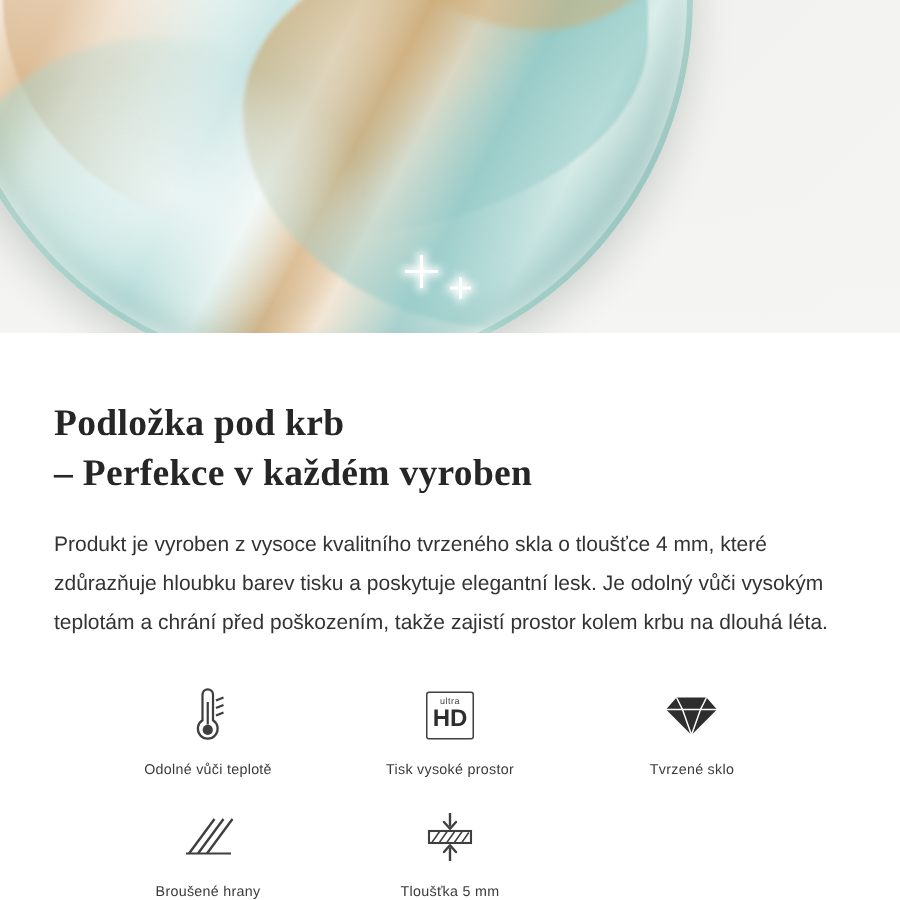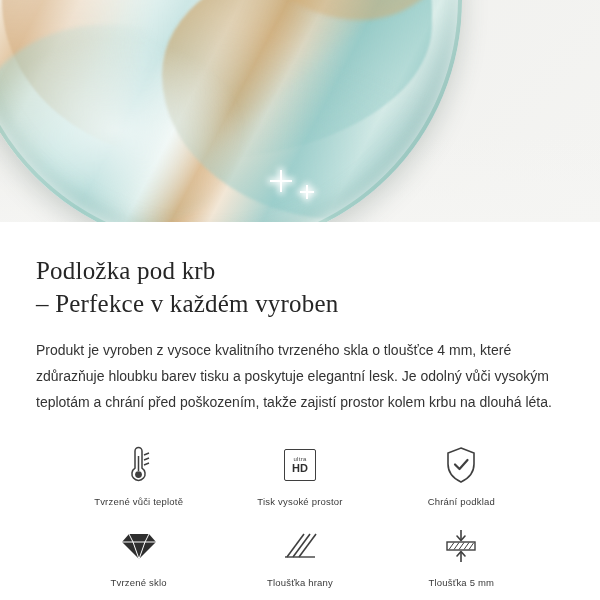--- a/index.html
+++ b/index.html
@@ -143,22 +143,22 @@
 
   
   .content {
     padding: 28px 36px 0 36px;
   }
   .headline {
     font-family: "Liberation Serif", serif;
     font-size: 25px;
     line-height: 1.32;
     color: #262626;
-    font-weight: 400;
-    margin: 4px 0 18px 0;
+    font-weight: 700;
+    margin: 16px 0 18px 0;
     letter-spacing: 0.2px;
   }
   .headline .line2 {
     display: block;
   }
   .paragraph {
     font-size: 14px;
     line-height: 1.85;
     color: #333333;
     margin: 0;
@@ -203,21 +203,21 @@
     align-items: center;
     justify-content: center;
     line-height: 1;
   }
   .ultrahd-box .u1 {
     font-size: 6px;
     color: #3f3f3f;
     letter-spacing: 0.3px;
   }
   .ultrahd-box .u2 {
-    font-size: 11px;
+    font-size: 16px;
     font-weight: bold;
     color: #2e2e2e;
     margin-top: 1px;
   }
 </style>
 </head>
 <body>
 
 <div class="page">
 
@@ -248,42 +248,33 @@
         <div class="feature-icon">
           <svg width="34" height="40" viewBox="0 0 34 40" fill="none" stroke="#3f3f3f" stroke-width="1.5">
             <path d="M13 6a3.5 3.5 0 0 1 7 0v17.2a6.6 6.6 0 1 1-7 0z"></path>
             <line x1="16.5" y1="11" x2="16.5" y2="26"></line>
             <circle cx="16.5" cy="29.6" r="3.4" fill="#3f3f3f" stroke="none"></circle>
             <line x1="22" y1="10" x2="27" y2="8"></line>
             <line x1="22" y1="15" x2="27" y2="13"></line>
             <line x1="22" y1="20" x2="27" y2="18"></line>
           </svg>
         </div>
-        <div class="feature-label">Tvrzené vůči teplotě</div>
+        <div class="feature-label">Odolné vůči teplotě</div>
       </div>
 
       <div class="feature">
         <div class="feature-icon">
           <div class="ultrahd-box">
             <span class="u1">ultra</span>
             <span class="u2">HD</span>
           </div>
         </div>
         <div class="feature-label">Tisk vysoké prostor</div>
       </div>
 
-      <div class="feature">
-        <div class="feature-icon">
-          <svg width="32" height="38" viewBox="0 0 32 38">
-            <path d="M16 2 L29 7 V18 C29 27 22.5 33 16 36 C9.5 33 3 27 3 18 V7 Z" fill="none" stroke="#3f3f3f" stroke-width="1.6"></path>
-            <path d="M10 18.5 L14.5 23 L22.5 14" fill="none" stroke="#3f3f3f" stroke-width="2.2" stroke-linecap="round" stroke-linejoin="round"></path>
-          </svg>
-        </div>
-        <div class="feature-label">Chrání podklad</div>
-      </div>
 
       <div class="feature">
         <div class="feature-icon">
           <svg width="38" height="32" viewBox="0 0 38 32">
             <path d="M9 4 H29 L36 12 L19 29 L2 12 Z" fill="#2e2e2e"></path>
             <path d="M9 4 L13 12 L19 29 L25 12 L29 4" fill="none" stroke="#ffffff" stroke-width="1"></path>
             <path d="M2 12 H36" fill="none" stroke="#ffffff" stroke-width="1"></path>
           </svg>
         </div>
         <div class="feature-label">Tvrzené sklo</div>
@@ -291,21 +282,21 @@
 
       <div class="feature">
         <div class="feature-icon">
           <svg width="36" height="32" viewBox="0 0 36 32" stroke="#3f3f3f" stroke-width="1.6" fill="none">
             <path d="M5 27 L22 4"></path>
             <path d="M11 27 L28 4"></path>
             <path d="M17 27 L34 4"></path>
             <path d="M3 27 L33 27" stroke-width="1.4"></path>
           </svg>
         </div>
-        <div class="feature-label">Tloušťka hrany</div>
+        <div class="feature-label">Broušené hrany</div>
       </div>
 
       <div class="feature">
         <div class="feature-icon">
           <svg width="40" height="38" viewBox="0 0 40 38" stroke="#3f3f3f" fill="none">
             <line x1="20" y1="3" x2="20" y2="12" stroke-width="1.6"></line>
             <path d="M16 9 L20 13.5 L24 9" stroke-width="1.6" stroke-linecap="round" stroke-linejoin="round"></path>
             <rect x="6" y="15" width="28" height="8" fill="none" stroke="#3f3f3f" stroke-width="1.4"></rect>
             <path d="M8 22.5 L13 15.5 M13 22.5 L18 15.5 M18 22.5 L23 15.5 M23 22.5 L28 15.5 M28 22.5 L32.5 16" stroke-width="1"></path>
             <line x1="20" y1="35" x2="20" y2="26" stroke-width="1.6"></line>

